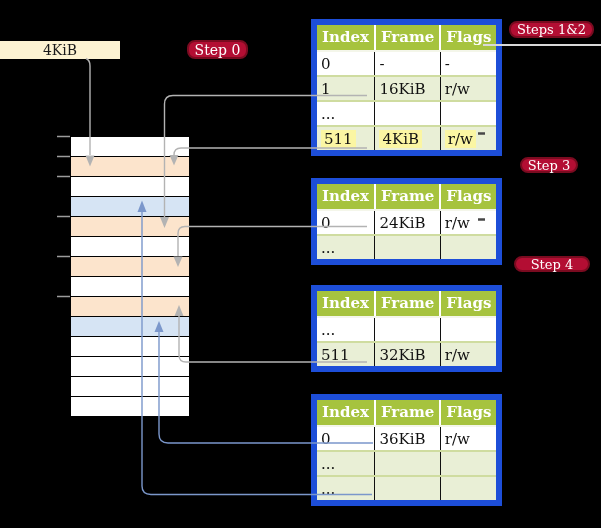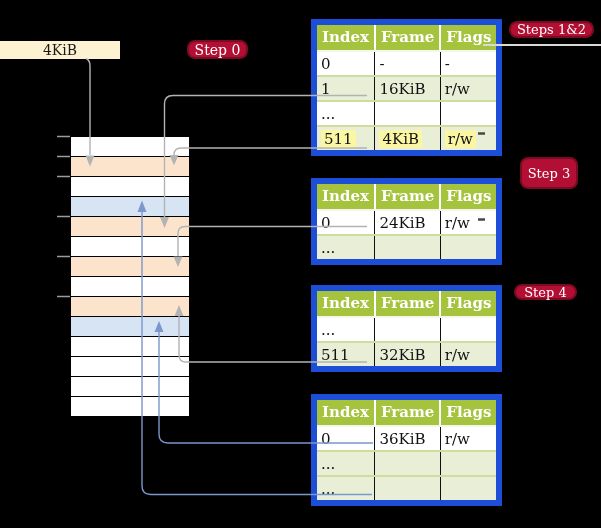--- a/index.html
+++ b/index.html
@@ -9,22 +9,22 @@
   
   .membox{position:absolute;left:0;top:41px;width:120px;height:18px;background:#fdf3d2;
           color:#1a1a1a;font-size:14px;display:flex;align-items:center;justify-content:center;}
 
   
   .badge{position:absolute;background:#b30e33;border:2px solid #7a0b20;border-radius:8px;
          color:#fff;font-size:13px;display:flex;align-items:center;justify-content:center;
          box-sizing:border-box;white-space:nowrap;}
   .b0 {left:187px;top:40px;width:61px;height:19px;font-size:14px;}
   .b12{left:509px;top:21px;width:85px;height:17px;}
-  .b3 {left:520px;top:157px;width:58px;height:32px;}
-  .b4 {left:514px;top:284px;width:63px;height:16px;}
+  .b3 {left:520px;top:157px;width:58px;height:16px;}
+  .b4 {left:514px;top:256px;width:76px;height:16px;}
 
   
   .memcol{position:absolute;left:70px;top:136px;width:120px;height:281px;box-sizing:border-box;
           border:1.5px solid #000;display:flex;flex-direction:column;background:#fff;}
   .mrow{flex:1;border-bottom:1.5px solid #000;}
   .mrow:last-child{border-bottom:none;}
   .mrow.white{background:#ffffff;}
   .mrow.orange{background:#fce4cc;}
   .mrow.blue{background:#d6e4f4;}
 

